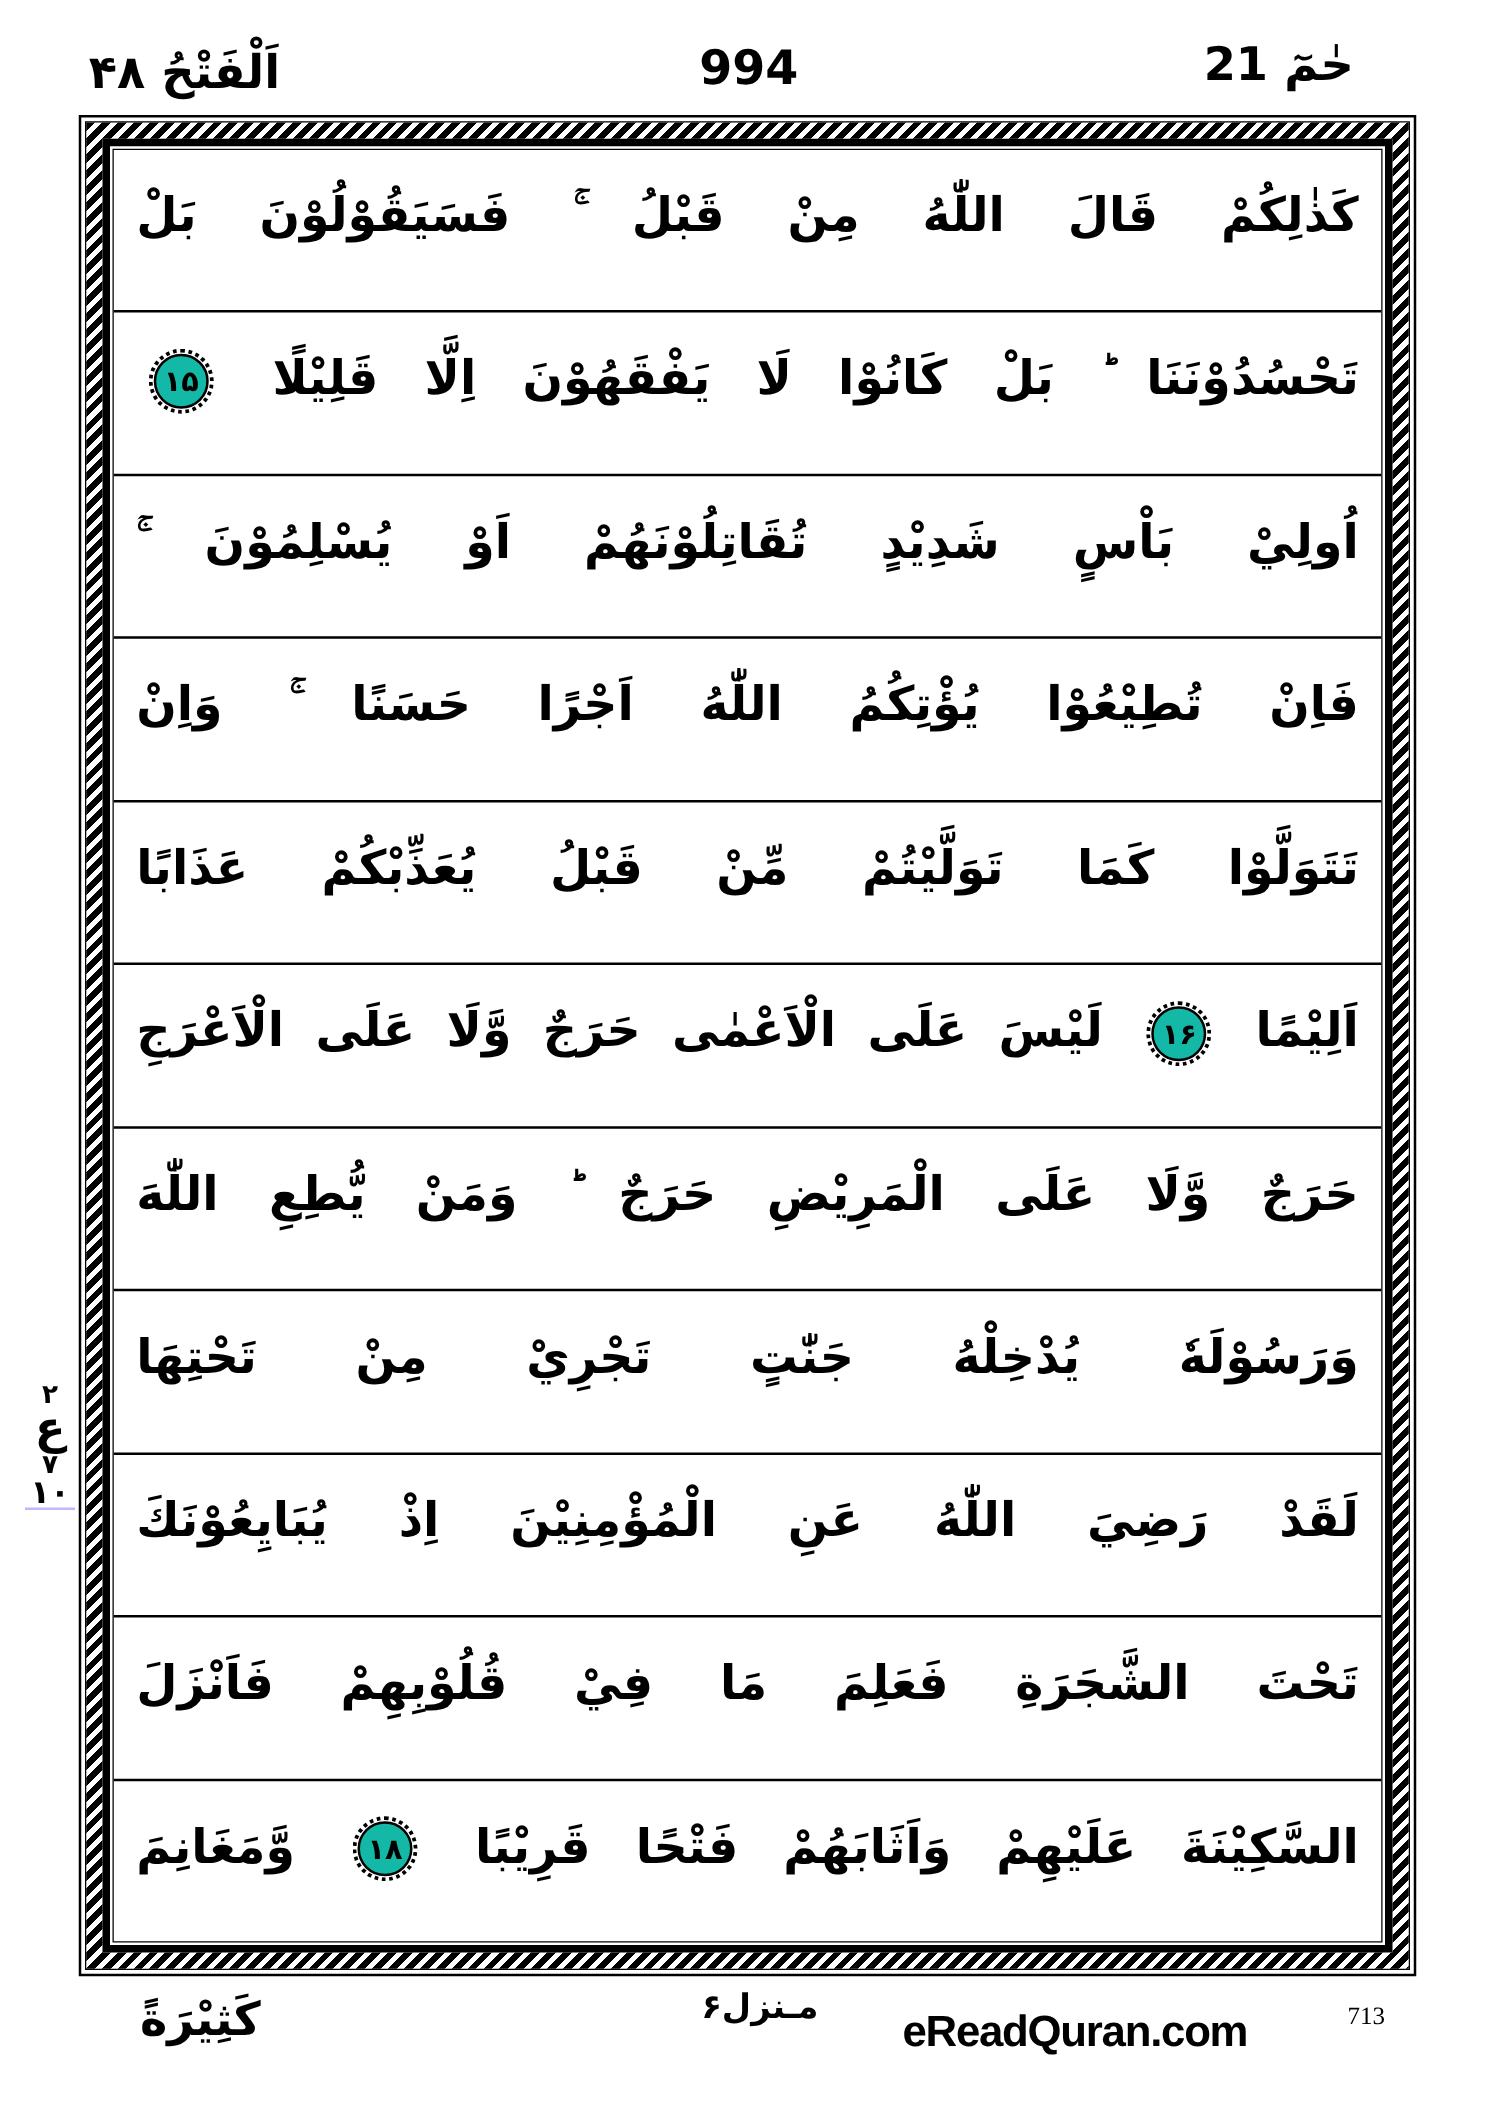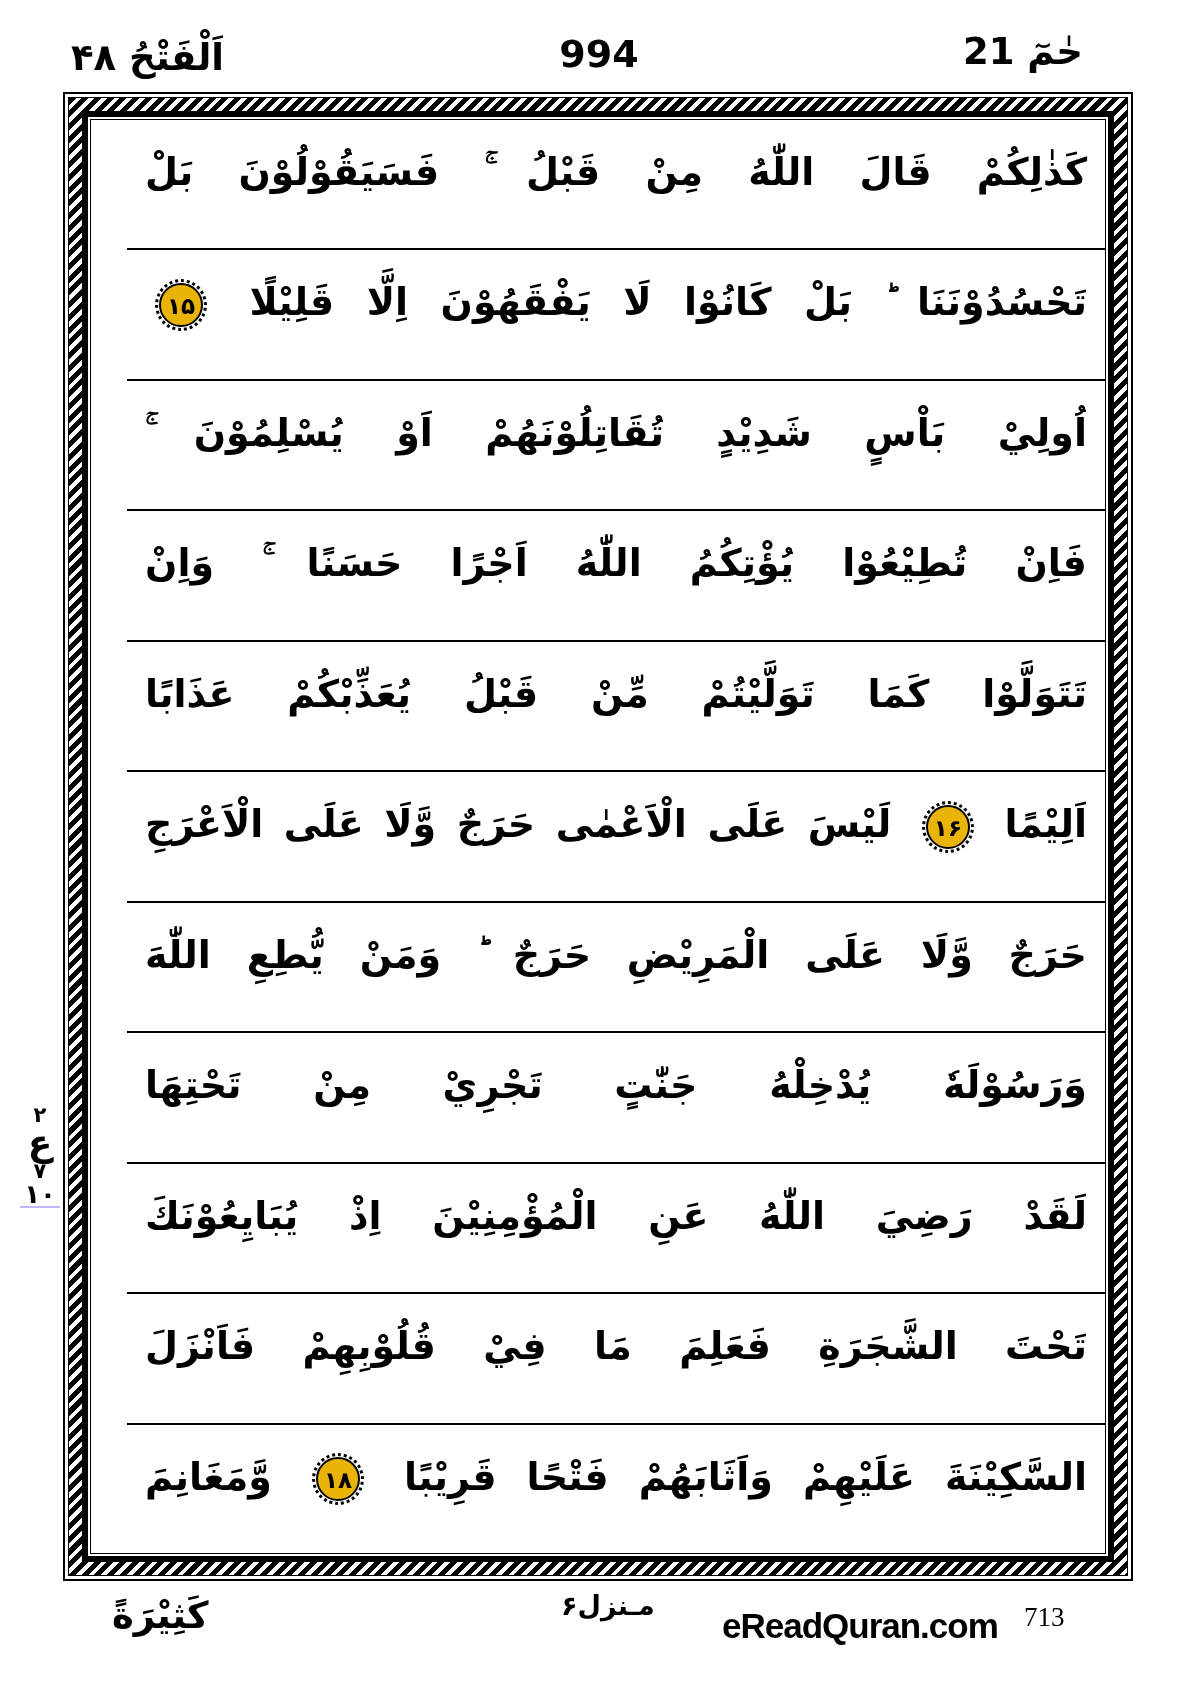--- a/index.html
+++ b/index.html
@@ -35,21 +35,20 @@
     padding:2px;
     background:#fff;
     box-sizing:border-box;
   }
   .lines {
     width:100%; height:100%;
     border:1px solid #000;
     box-sizing:border-box;
     display:flex; flex-direction:column;
     background:#fff;
-    padding-left:36px;
   }
   .line {
     flex:1 1 0;
     box-sizing:border-box;
     border-bottom:2px solid #000;
     padding:0 18px;
     font-size:38px; font-weight:bold;
     direction:rtl; unicode-bidi:plaintext;
     text-align:justify; text-align-last:justify;
     line-height:105px;
@@ -62,21 +61,21 @@
     display:inline-block;
     width:44px; height:44px;
     line-height:42px;
     text-align:center; text-align-last:center;
     border:2px solid #000;
     border-radius:50%;
     outline:3px dotted #000; outline-offset:1px;
     font-size:23px; font-weight:bold;
     vertical-align:middle;
     margin:0 14px;
-    background:#eab308;
+    background:#14b8a6;
     box-sizing:border-box;
   }
   .sup-ain {
     font-size:19px;
     vertical-align:34px;
     margin:0 4px;
     display:inline-block;
     line-height:20px;
   }
 
@@ -88,21 +87,21 @@
   .rm-top    { font-size:21px; line-height:22px; }
   .rm-ain    { font-size:36px; line-height:34px; }
   .rm-mid    { font-size:21px; line-height:22px; }
   .rm-bottom { font-size:26px; line-height:24px; border-bottom:2px solid #c4b5fd; display:inline-block; padding:0 4px; }
 
   
   .footer { position:absolute; top:1590px; left:0; width:1190px; height:80px;padding-left:24px; }
   .catchword { position:absolute; left:112px;  top:4px;  font-size:37px; font-weight:bold; direction:rtl; }
   .manzil    { position:absolute; left:548px;  top:0;    font-size:27px; font-weight:bold; direction:rtl;margin-left:13px; }
   .site      { position:absolute; left:722px;  top:16px; font-size:35px; font-weight:bold; font-family:"Liberation Sans", sans-serif; letter-spacing:-1px; }
-  .pagenum   { position:absolute; left:1024px; top:12px; font-size:27px; font-family:"Liberation Serif", serif; }
+  .pagenum   { position:absolute; left:1078px; top:12px; font-size:20px; font-family:"Liberation Serif", serif; }
 </style>
 </head>
 <body>
 
 <div class="page">
 
   <div class="header">
     <div class="h-surah">
       <span>اَلْفَتْحُ</span>
       <span>۴۸</span>

